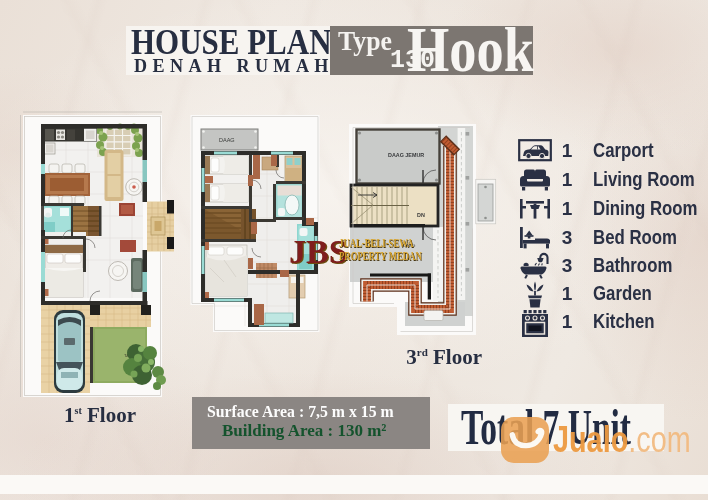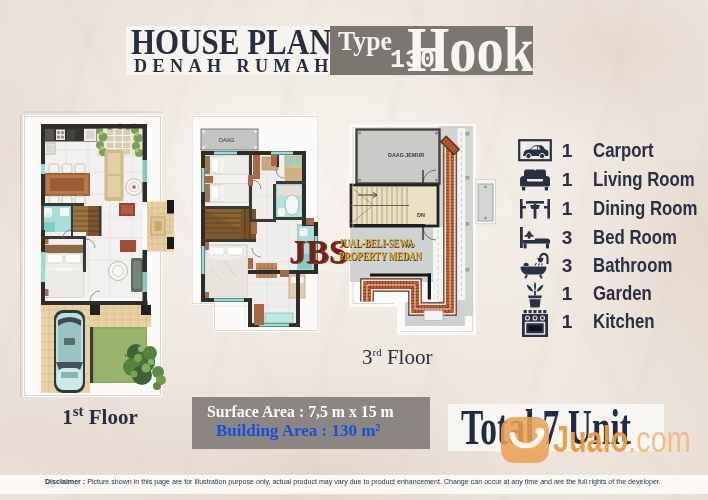--- a/index.html
+++ b/index.html
@@ -345,21 +345,21 @@
   <g fill="none" stroke="#6b6965" stroke-width="0.7">
     <path d="M70,191 a10,10 0 0 1 10,-10"></path>
     <path d="M66,129 a9,9 0 0 1 9,9"></path>
     <path d="M51,120 a8,8 0 0 0 -8,8"></path>
   </g>
 
   <rect x="70" y="217" width="3" height="56" fill="#3a3833"></rect>
 </svg>
 
 <div class="abs" style="left:40px;top:403px;width:120px;text-align:center;
-  font-family:'Liberation Serif',serif;font-weight:bold;font-size:21px;color:#272e41;">1<sup style="font-size:15px;">st</sup> Floor</div>
+  font-family:'Liberation Serif',serif;font-weight:bold;font-size:21px;color:#272e41;">1<sup style="font-size:10px;">st</sup> Floor</div>
 
 <svg class="abs" style="left:188px;top:108px;" width="134" height="230" viewBox="0 0 134 230">
 
   <path d="M2.5,7 L131.5,7 L131.5,224 L25,224 L25,197 L2.5,197 Z" fill="#fbfaf9"></path>
   <path d="M4,8.5 L130,8.5 L130,222.5 L26.5,222.5 L26.5,195.5 L4,195.5 Z" fill="none" stroke="#cfccc8" stroke-width="0.7"></path>
 
   <g>
     <rect x="13" y="21" width="57" height="21" fill="#c4c5c3" stroke="#7e7f7d" stroke-width="1"></rect>
     <circle cx="15.5" cy="23.5" r="1.3" fill="#f2f2f0"></circle>
     <circle cx="67.5" cy="23.5" r="1.3" fill="#f2f2f0"></circle>
@@ -623,22 +623,22 @@
     <rect x="131" y="74" width="15" height="37" fill="#d4d6d4" stroke="#9a9c9a" stroke-width="0.8"></rect>
     <circle cx="138.5" cy="77" r="1.3" fill="#8e908e"></circle>
     <circle cx="138.5" cy="108" r="1.3" fill="#8e908e"></circle>
   </g>
 
   <path d="M6,17.5 h117" fill="none" stroke="#cfccc8" stroke-width="0.7"></path>
   <path d="M6,17.5 v176 h41" fill="none" stroke="#cfccc8" stroke-width="0.7"></path>
   <path d="M53.5,221.5 h72 v-103" fill="none" stroke="#cfccc8" stroke-width="0.7"></path>
 </svg>
 
-<div class="abs" style="left:362px;top:345px;width:120px;text-align:left;
-  font-family:'Liberation Serif',serif;font-weight:normal;font-size:21px;color:#272e41;">3<sup style="font-size:11px;">rd</sup> Floor</div>
+<div class="abs" style="left:362px;top:345px;width:120px;text-align:right;
+  font-family:'Liberation Serif',serif;font-weight:bold;font-size:21px;color:#272e41;">3<sup style="font-size:11px;">rd</sup> Floor</div>
 
 <svg class="abs" style="left:518px;top:139px;" width="34" height="23" viewBox="0 0 34 23">
   <rect x="1.2" y="1.2" width="31.6" height="20" fill="none" stroke="#2a3044" stroke-width="2.2"></rect>
   <path d="M5,17 l1,-4 q0.5,-2 3,-2.3 l3,-0.4 l3,-3 q1,-1 2.5,-1 h5 q1.5,0 2.5,1.2 l2.2,3 l2,0.5 q1.5,0.5 1.3,2.5 l-0.3,3.5 Z" fill="#2a3044"></path>
   <path d="M13,10.5 l2.2,-2.6 q0.6,-0.7 1.6,-0.7 h3.6 l2.2,3.3 Z" fill="#f0ebe4"></path>
   <line x1="19.5" y1="7" x2="19.5" y2="10.5" stroke="#2a3044" stroke-width="0.8"></line>
   <circle cx="10.5" cy="17" r="2.6" fill="#2a3044" stroke="#f0ebe4" stroke-width="0.9"></circle>
   <circle cx="24" cy="17" r="2.6" fill="#2a3044" stroke="#f0ebe4" stroke-width="0.9"></circle>
 </svg>
 
@@ -725,22 +725,22 @@
 
 <div class="abs" style="left:556px;top:311px;width:22px;text-align:center;font-weight:bold;font-size:19px;color:#2a3044;">1</div>
 
 <div class="abs" style="left:593px;top:310px;font-weight:bold;font-size:20px;color:#2a3044;white-space:nowrap;transform:scaleX(0.84);transform-origin:0 0;">Kitchen</div>
 
 <div class="abs" style="left:192px;top:397px;width:238px;height:52px;background:#8b8683;"></div>
 
 <div class="abs" style="left:207px;top:402px;font-family:'Liberation Serif',serif;
   font-weight:bold;font-size:17px;color:#fdfdfd;transform:scaleX(0.93);transform-origin:0 0;white-space:nowrap;">Surface Area : 7,5 m x 15 m</div>
 
-<div class="abs" style="left:216px;top:421px;font-family:'Liberation Serif',serif;
-  font-weight:bold;font-size:17px;color:#1d4ed8;white-space:nowrap;">Building Area : 130 m²</div>
+<div class="abs" style="left:222px;top:421px;font-family:'Liberation Serif',serif;
+  font-weight:bold;font-size:17px;color:#14532d;white-space:nowrap;">Building Area : 130 m²</div>
 
 <div class="abs" style="left:448px;top:404px;width:216px;height:47px;background:#f8f6f2;"></div>
 
 <div class="abs" style="left:461px;top:398px;
   font-family:'Liberation Serif',serif;font-weight:bold;font-size:50px;color:#222b42;
   transform:scaleX(0.67);transform-origin:0 0;white-space:nowrap;">Total 7 Unit</div>
 
 <svg class="abs" style="left:501px;top:417px;" width="48" height="48" viewBox="0 0 48 48">
   <rect x="0" y="0" width="48" height="46" rx="13" fill="#e9a053" opacity="0.88"></rect>
   <path d="M11.3,17.8 C12.6,25.8 18.5,28.8 25,28.6 C32.8,28.4 38.6,24 40.6,16.4 C41.2,13.4 38.4,12.5 37.2,14.6" fill="none" stroke="#fdfdfb" stroke-width="5.4" stroke-linecap="round" opacity="0.95"></path>
@@ -751,16 +751,14 @@
 
 <div class="abs" style="left:289px;top:233px;font-family:'Liberation Serif',serif;
   font-weight:bold;font-size:34px;color:#7f1d1d;text-shadow:1.3px 1.3px 0.6px #6e4d10;">JBS</div>
 
 <div class="abs" style="left:339px;top:237px;font-family:'Liberation Serif',serif;
   font-weight:bold;font-size:12.5px;color:#d6a42f;line-height:12.5px;text-shadow:0.9px 0.9px 0 #42300a;
   transform:scaleX(0.70);transform-origin:0 0;">JUAL-BELI-SEWA<br>PROPERTY MEDAN</div>
 
 <div class="abs" style="left:0;top:475px;width:708px;height:19px;background:#fbf9f6;"></div>
 
-<div class="abs" style="left:45px;top:478px;white-space:nowrap;
-  font-size:7.1px;color:#2a3044;"><b>Disclaimer :</b> Picture shown in this page are for illustration purpose only, actual product may vary due to product enhancement. Change can occur at any time and are the full rights of the developer.</div>
 
 </div>
 
 </body></html>

